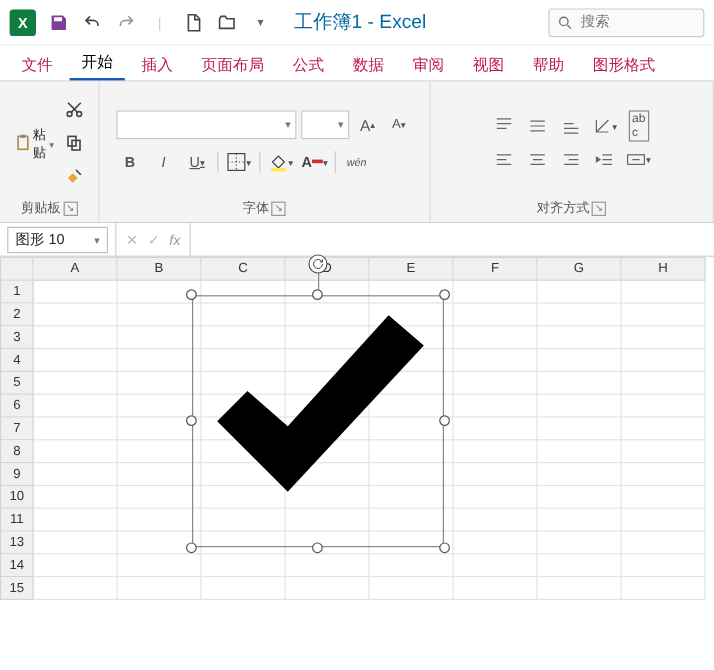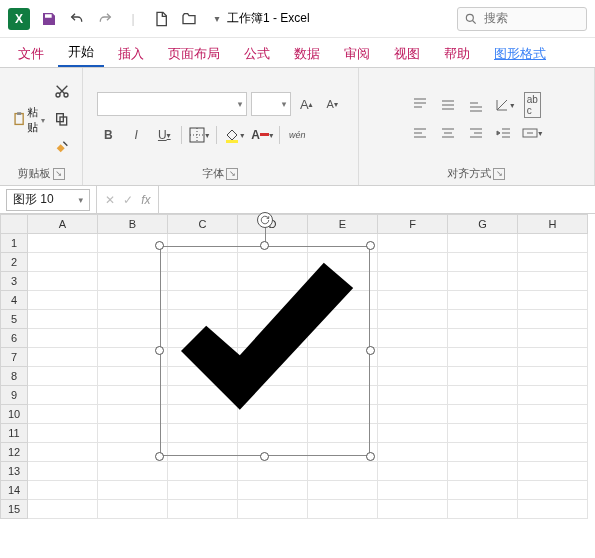--- a/index.html
+++ b/index.html
@@ -4,29 +4,29 @@
 <style>
   * { box-sizing: border-box; margin: 0; padding: 0; font-family: "Segoe UI", "Microsoft YaHei", sans-serif; }
   body { background: #fff; width: 595px; height: 558px; overflow: hidden; font-size: 12px; color: #222; }
 
   
   .titlebar { height: 38px; background: #fff; display: flex; align-items: center; padding: 0 8px; border-bottom: 1px solid #e6e6e6; }
   .qat { display: flex; align-items: center; gap: 10px; }
   .excel-logo { width: 22px; height: 22px; background:#107c41; border-radius:3px; display:flex; align-items:center; justify-content:center; font-size:12px; color:#fff; font-weight:bold; }
   .qat-btn { width:18px; height:18px; display:flex; align-items:center; justify-content:center; color:#444; cursor:default; }
   .qat-btn svg { width:16px; height:16px; }
-  .doc-title { margin-left: 1px; font-size:12px; color:#000000; }
+  .doc-title { margin-left: 19px; font-size:16px; color:#0369a1; }
   .search-box { margin-left:auto; width:130px; height:24px; border:1px solid #ccc; border-radius:3px; display:flex; align-items:center; padding:0 6px; color:#777; background:#fafafa; }
   .search-box svg { width:14px; height:14px; margin-right:6px; }
 
   
   .tabs { height: 30px; display:flex; align-items:flex-end; padding:0 8px; gap:4px; border-bottom:1px solid #d0d0d0; background:#fff; }
   .tab { padding:6px 10px 4px; font-size:13px; color:#be185d; cursor:default; }
   .tab.active { border-bottom:2px solid #185abd; color:#000000; font-weight:500; }
-  .tab.context { color:#3b82f6;text-decoration:underline; }
+  .tab.context { color:#be185d; }
 
   
   .ribbon { height:118px; background:#f4f4f4; border-bottom:1px solid #d0d0d0; display:flex; }
   .group { border-right:1px solid #dcdcdc; padding:6px 10px 2px; display:flex; flex-direction:column; align-items:center; }
   .group-body { flex:1; display:flex; align-items:center; gap:6px; }
   .group-label { font-size:11px; color:#555; padding:2px 0; display:flex; align-items:center; gap:2px;justify-content:center; }
   .group-label .dl { width:12px; height:12px; border:1px solid #999; font-size:8px; display:flex; align-items:center; justify-content:center; color:#777; }
 
   .clipboard-col { display:flex; flex-direction:column; align-items:center; gap:2px; }
   .paste-big { width:36px; height:44px; display:flex; flex-direction:row; align-items:center; justify-content:center; border:1px solid transparent; }
@@ -440,31 +440,20 @@
         <div class="cell"></div>
         <div class="cell"></div>
         <div class="cell"></div>
         <div class="cell"></div>
         <div class="cell"></div>
         <div class="cell"></div>
         <div class="cell"></div>
         <div class="cell"></div>
       </div>
       <div class="row">
-        <div class="row-h">12</div>
-        <div class="cell"></div>
-        <div class="cell"></div>
-        <div class="cell"></div>
-        <div class="cell"></div>
-        <div class="cell"></div>
-        <div class="cell"></div>
-        <div class="cell"></div>
-        <div class="cell"></div>
-      </div>
-      <div class="row">
         <div class="row-h">13</div>
         <div class="cell"></div>
         <div class="cell"></div>
         <div class="cell"></div>
         <div class="cell"></div>
         <div class="cell"></div>
         <div class="cell"></div>
         <div class="cell"></div>
         <div class="cell"></div>
       </div>

